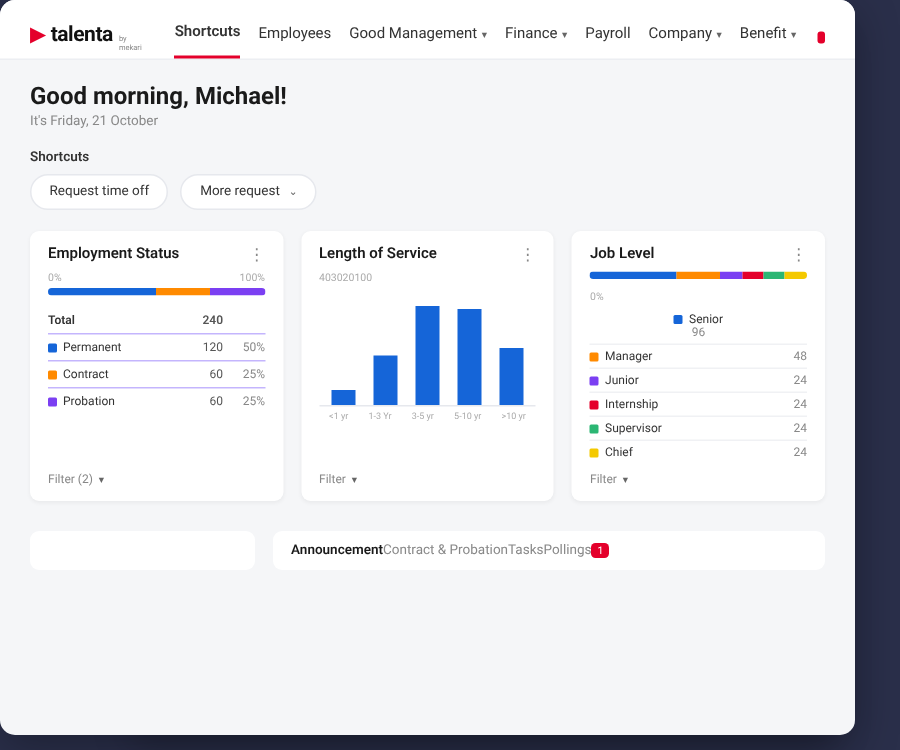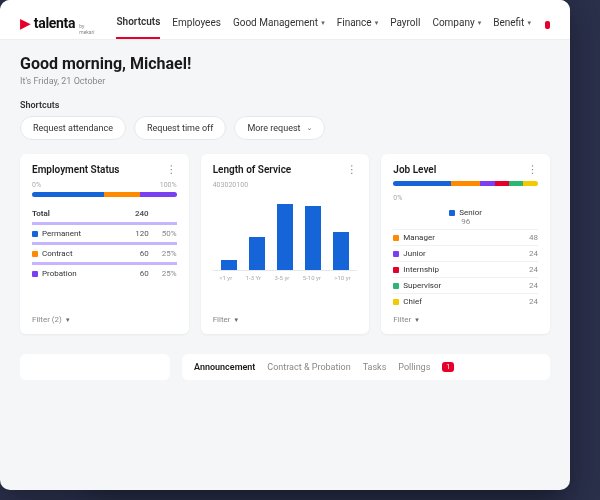--- a/index.html
+++ b/index.html
@@ -24,37 +24,37 @@
   .pill { background: #fff; border: 1px solid #e6e8ed; border-radius: 16px; font-size: 9px; padding: 6px 12px; color: #333; cursor: pointer; display: flex; align-items: center; gap: 6px; }
   .cards { display: flex; gap: 12px; margin-top: 14px; justify-content: center; }
   .card { background: #fff; border-radius: 6px; padding: 10px 12px; flex: 1; min-width: 0; box-shadow: 0 1px 3px rgba(0,0,0,.05); display: flex; flex-direction: column; }
   .card-head { display: flex; justify-content: space-between; align-items: center; margin-bottom: 6px; }
   .card-title { font-size: 10px; font-weight: 600; color: #1a1a1a; }
   .dots { color: #888; font-size: 11px; cursor: pointer; line-height: 1; }
   .pct-row { display: flex; justify-content: space-between; font-size: 7px; color: #aaa; margin-bottom: 3px; }
   .bar { height: 5px; border-radius: 3px; display: flex; overflow: hidden; margin-bottom: 8px; }
   .seg { height: 100%; }
   .tbl { font-size: 8px; color: #333; }
-  .tbl-row { display: flex; justify-content: space-between; padding: 4px 0; border-top: 3px solid #c4b5fd; }
+  .tbl-row { display: flex; justify-content: space-between; padding: 4px 0; border-top: 1px solid #c4b5fd; }
   .tbl-row.head { font-weight: 600; border-top: none; }
   .tbl-label { display: flex; align-items: center; gap: 4px; flex: 1; }
   .sq { width: 6px; height: 6px; border-radius: 1px; }
   .tbl-n1 { width: 28px; text-align: right; color: #555; }
   .tbl-n2 { width: 28px; text-align: right; color: #888; }
   .card-foot { font-size: 8px; color: #888; margin-top: auto; padding-top: 6px; display: flex; align-items: center; gap: 4px; cursor: pointer; }
   .code { font-size: 7px; color: #aaa; margin-bottom: 4px; }
   .chart { display: flex; align-items: flex-end; justify-content: space-around; height: 78px; border-bottom: 1px solid #e6e8ed; padding: 0 2px; margin-bottom: 3px; }
   .barv { width: 16px; background: #1565d8; }
   .xlabels { display: flex; justify-content: space-around; font-size: 6px; color: #aaa; }
   .job-row { display: flex; justify-content: space-between; align-items: center; font-size: 8px; color: #333; padding: 3px 0; border-top: 1px solid #f0f1f4; }
   .job-row:first-of-type { border-top: none; flex-direction: column; }
   .job-label { display: flex; align-items: center; gap: 4px; }
   .job-n { color: #888; }
   .bottom-tabs { display: flex; gap: 12px; margin-top: 12px; padding: 8px 0 0 0; }
-  .bottom-card { background: #fff; border-radius: 6px; padding: 8px 12px; flex: 1; display: flex; gap: 12px; font-size: 9px; color: #888; }
+  .bottom-card { background: #fff; border-radius: 6px; padding: 8px 12px; flex: 1; display: flex; font-size: 9px; color: #888; }
   .bottom-card span.active { color: #1a1a1a; font-weight: 600; }
   .badge { background: #e4002b; color: #fff; font-size: 7px; padding: 1px 4px; border-radius: 3px; }
 </style>
 </head>
 <body>
 
 <div class="bg-window"></div>
 
 <div class="main-window">
 
@@ -90,21 +90,20 @@
 
   <div class="content">
 
     <div class="greeting">
       <h1>Good morning, Michael!</h1>
       <div class="date">It's Friday, 21 October</div>
     </div>
 
     <div class="shortcuts-label">Shortcuts</div>
     <div class="shortcuts">
-      <div class="pill">Request attendance</div>
       <div class="pill">Request time off</div>
       <div class="pill">
         <span>More request</span>
         <span class="chev">⌄</span>
       </div>
     </div>
 
     <div class="cards">
 
       <div class="card">

